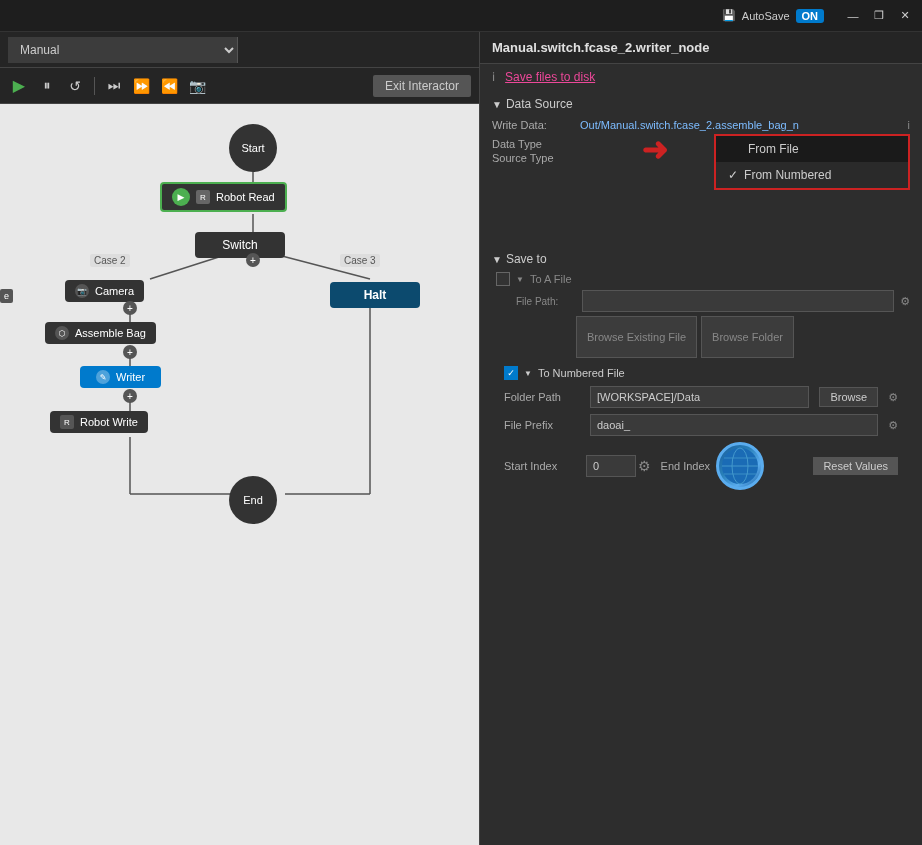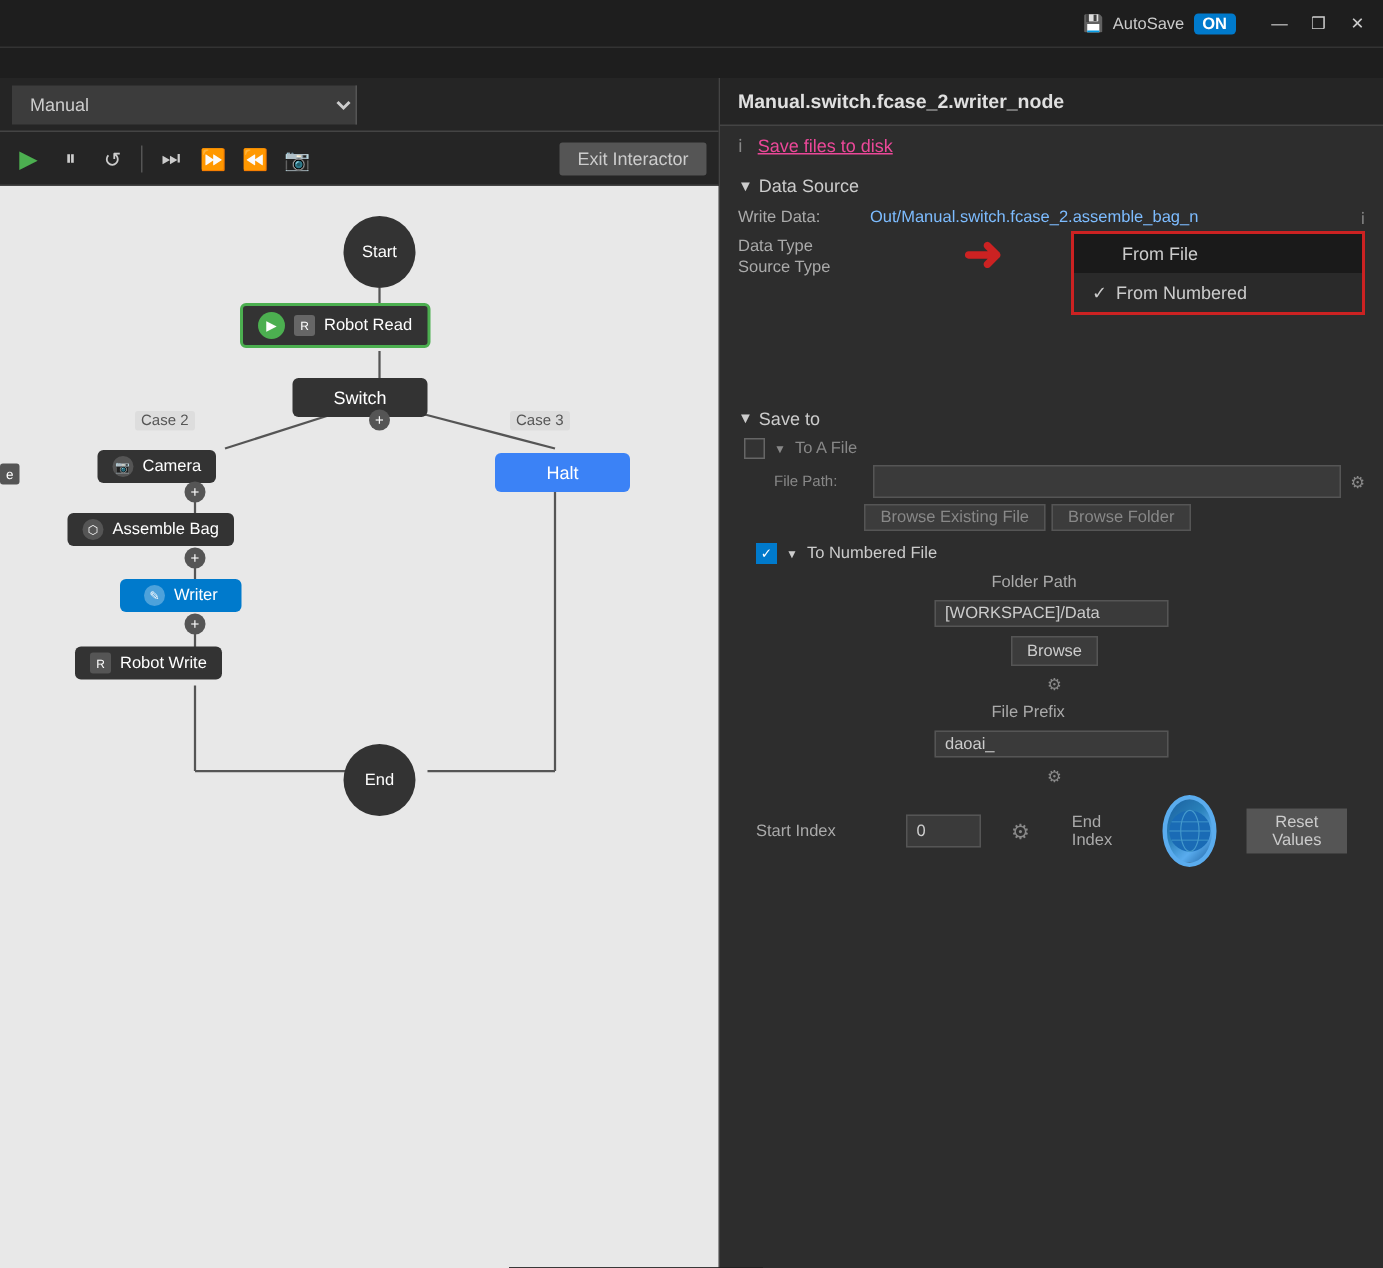--- a/index.html
+++ b/index.html
@@ -5,40 +5,40 @@
     * { box-sizing: border-box; margin: 0; padding: 0; }
     body { font-family: 'Segoe UI', Arial, sans-serif; font-size: 12px; background: #1e1e1e; color: #ccc; width: 922px; height: 845px; overflow: hidden; display: flex; flex-direction: column; }
 
     
     .title-bar { height: 32px; background: #1e1e1e; display: flex; align-items: center; justify-content: flex-end; padding: 0 8px; gap: 8px; border-bottom: 1px solid #333; }
     .title-bar-btn { width: 18px; height: 18px; display: flex; align-items: center; justify-content: center; cursor: pointer; color: #ccc; font-size: 11px; }
     .autosave-area { display: flex; align-items: center; gap: 6px; margin-right: 12px; font-size: 11px; color: #ccc; }
     .autosave-toggle { background: #007acc; color: white; border-radius: 3px; padding: 1px 6px; font-size: 11px; font-weight: bold; }
 
     
-    .main-layout { display: flex; flex: 1; overflow: hidden; margin-top: 20px; }
+    .main-layout { display: flex; flex: 1; overflow: hidden; }
 
     
     .left-panel { width: 480px; background: #2d2d2d; display: flex; flex-direction: column; border-right: 1px solid #444; }
     .left-top-bar { height: 36px; background: #252525; display: flex; align-items: center; padding: 0 8px; gap: 4px; border-bottom: 1px solid #444; }
     .mode-select { background: #3c3c3c; color: #ccc; border: none; border-right: 1px solid #555; padding: 4px 8px; font-size: 12px; height: 26px; width: 230px; cursor: pointer; }
     .manage-vars-btn { background: #3c3c3c; color: #ccc; border: none; padding: 4px 12px; font-size: 12px; height: 26px; cursor: pointer; flex: 1; }
 
     
     .toolbar { height: 36px; background: #252525; display: flex; align-items: center; padding: 0 8px; gap: 6px; border-bottom: 1px solid #444; }
     .tb-btn { background: none; border: none; color: #ccc; cursor: pointer; width: 22px; height: 22px; display: flex; align-items: center; justify-content: center; font-size: 14px; }
     .tb-play { color: #4caf50; font-size: 16px; }
     .tb-divider { width: 1px; height: 18px; background: #555; margin: 0 2px; }
     .exit-interactor { margin-left: auto; background: #555; color: #ccc; border: none; padding: 4px 12px; font-size: 12px; cursor: pointer; border-radius: 2px; }
 
     
     .canvas-area { flex: 1; background: #e8e8e8; position: relative; overflow: hidden; }
     .node-circle { border-radius: 50%; background: #333; color: white; width: 48px; height: 48px; font-size: 11px; display: flex; align-items: center; justify-content: center; }
     .node-rect { background: #333; color: white; padding: 6px 16px; border-radius: 4px; min-width: 90px; text-align: center; }
-    .node-halt { background: #3b82f6; color: white; }
+    .node-halt { background: #0c4a6e; color: white; font-weight: bold; }
 
     
     .case-label { position: absolute; font-size: 10px; color: #555; background: #ddd; border-radius: 2px; padding: 1px 4px; }
 
     
     .flow-svg { position: absolute; top: 0; left: 0; width: 100%; height: 100%; pointer-events: none; }
 
     
     .connector-dot { position: absolute; width: 14px; height: 14px; background: #555; border-radius: 50%; display: flex; align-items: center; justify-content: center; color: white; font-size: 10px; cursor: pointer; }
 
@@ -75,36 +75,36 @@
     .cb-label-active { color: #ccc; font-size: 11px; }
 
     
     .file-path-row { display: flex; align-items: center; gap: 6px; margin-bottom: 4px; padding-left: 20px; }
     .file-path-label { color: #888; font-size: 10px; min-width: 60px; }
     .file-path-input { flex: 1; background: #3a3a3a; border: 1px solid #555; color: #888; padding: 2px 6px; font-size: 11px; height: 22px; }
     .file-path-icon { color: #888; font-size: 11px; cursor: pointer; }
 
     
     .browse-row { display: flex; gap: 4px; padding-left: 80px; margin-bottom: 8px; }
-    .browse-btn { background: #3c3c3c; color: #888; border: 1px solid #555; padding: 2px 10px; font-size: 11px; cursor: pointer; }
+    .browse-btn { background: #3c3c3c; color: #888; border: 1px solid #555; padding: 14px 10px; font-size: 11px; cursor: pointer; }
 
     
     .numbered-section { padding: 0 12px; }
     .numbered-header { display: flex; align-items: center; gap: 6px; margin-bottom: 6px; }
     .cb-blue { width: 14px; height: 14px; background: #007acc; display: inline-flex; align-items: center; justify-content: center; }
     .cb-check { color: white; font-size: 9px; }
 
-    .numbered-form-row { display: flex; align-items: center; gap: 6px; margin-bottom: 6px; flex-direction: column; }
+    .numbered-form-row { display: flex; align-items: center; gap: 6px; margin-bottom: 6px; }
     .nf-label { color: #aaa; font-size: 11px; min-width: 80px; }
     .nf-input { flex: 1; background: #3a3a3a; border: 1px solid #555; color: #ccc; padding: 2px 6px; font-size: 11px; height: 22px; }
     .browse-btn-dark { background: #3c3c3c; color: #ccc; border: 1px solid #555; padding: 3px 10px; font-size: 11px; cursor: pointer; margin-left: 4px; }
     .info-dot { color: #888; font-size: 11px; cursor: pointer; margin-left: 4px; }
 
     
-    .index-row { display: flex; align-items: center; gap: 20px; margin-bottom: 6px; }
+    .index-row { display: flex; align-items: center; gap: 2px; margin-bottom: 6px; }
     .idx-label { color: #aaa; font-size: 11px; min-width: 80px; }
     .idx-input { width: 50px; background: #3a3a3a; border: 1px solid #555; color: #ccc; padding: 2px 6px; font-size: 11px; height: 22px; }
     .idx-dot { color: #888; font-size: 14px; cursor: pointer; }
 
     
     .reset-btn { background: #555; color: #ccc; border: none; padding: 3px 10px; font-size: 11px; cursor: pointer; margin-left: auto; }
 
   </style>
 </head>
 <body>

